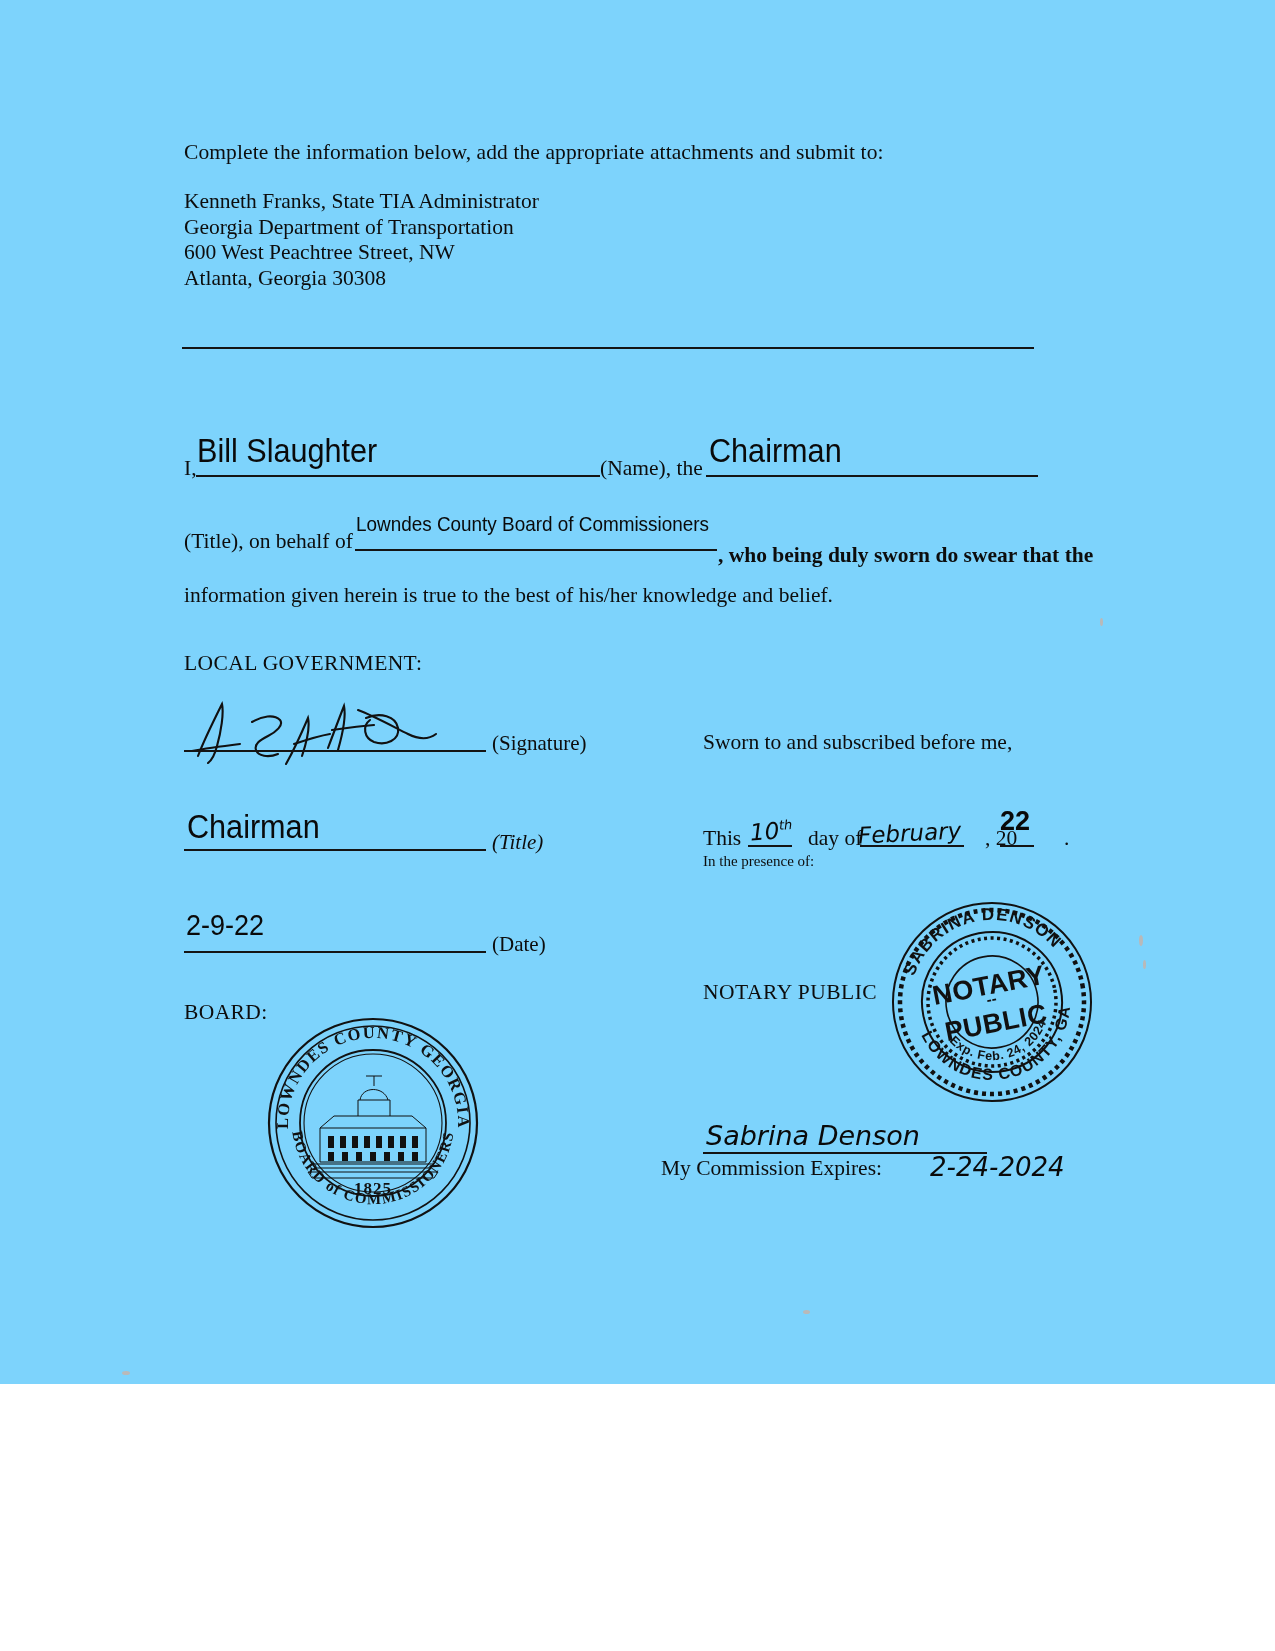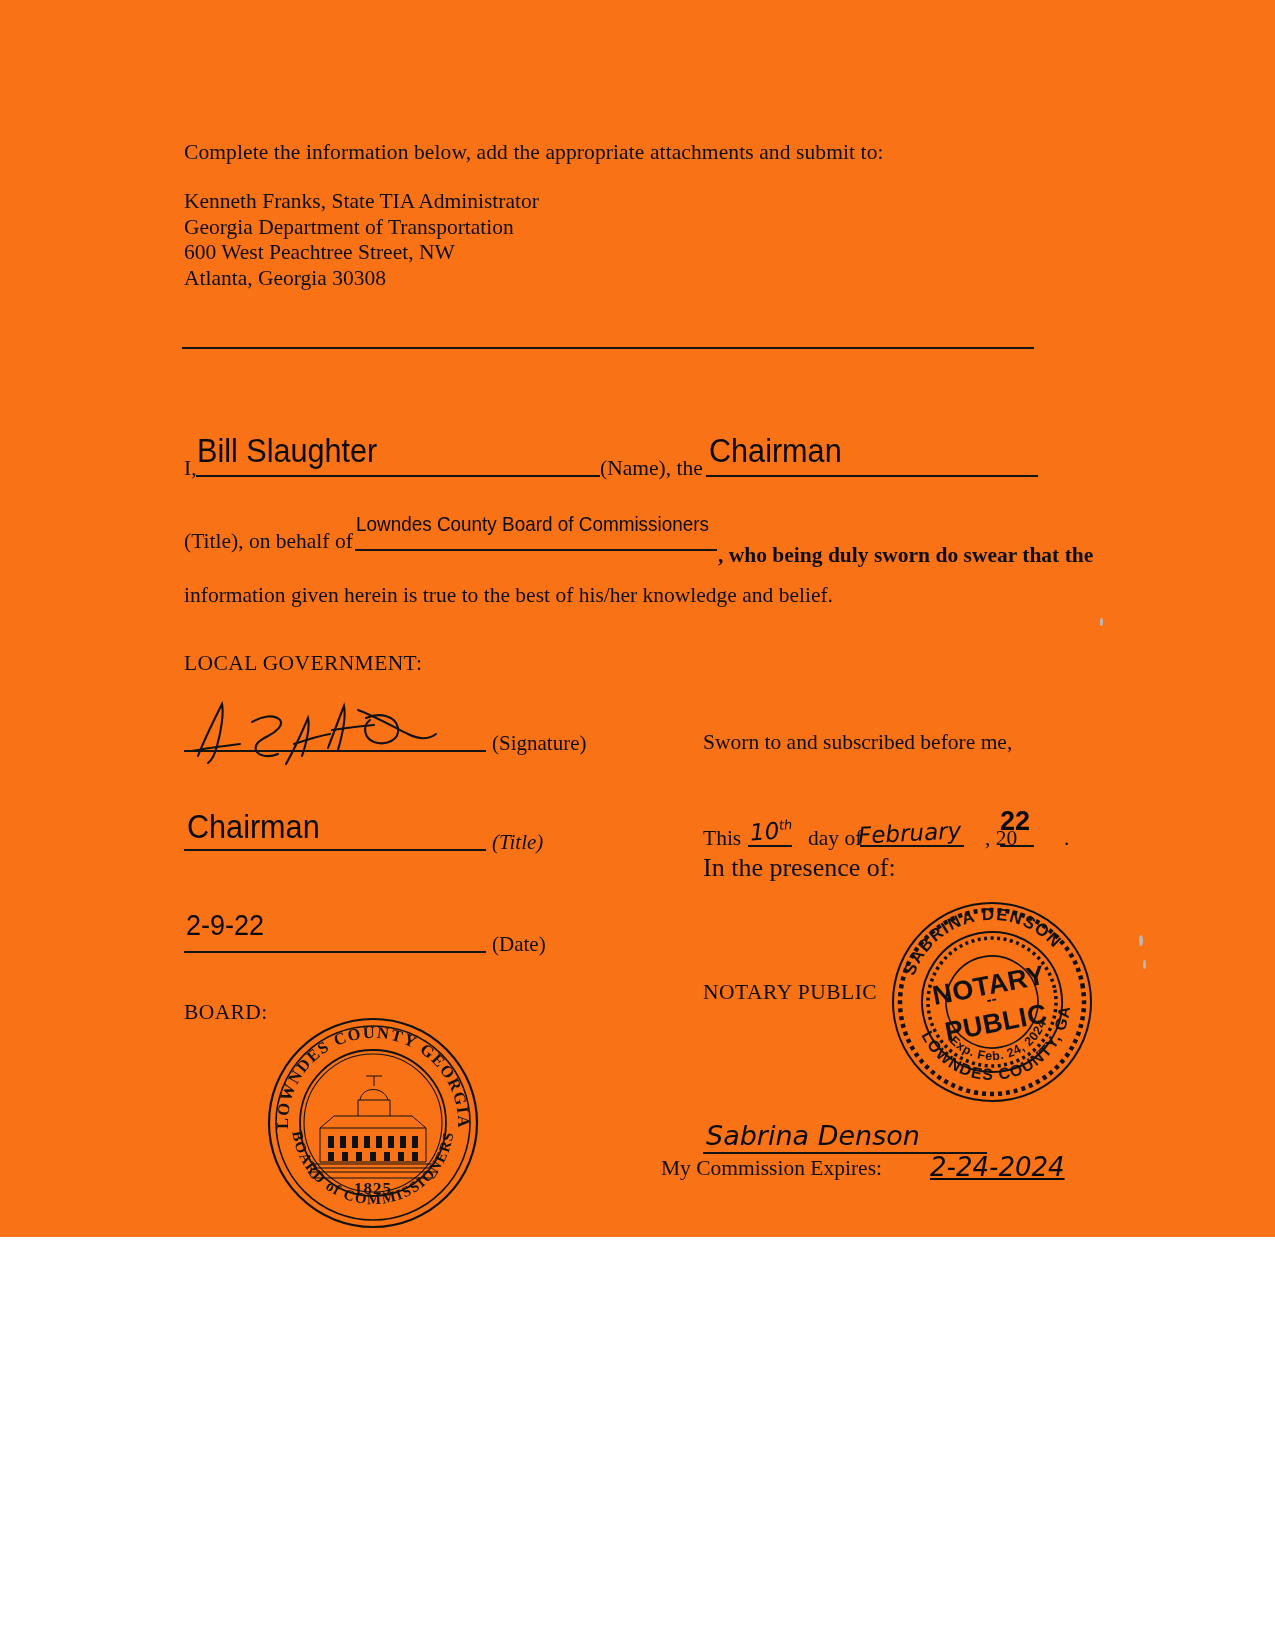--- a/index.html
+++ b/index.html
@@ -3,22 +3,22 @@
 <meta charset="utf-8">
 <style>
   html, body {
     margin: 0;
     padding: 0;
     background: #ffffff;
   }
   .page {
     position: relative;
     width: 1275px;
-    height: 1237px;
-    background: #f97316;
+    height: 1384px;
+    background: #7dd3fc;
     overflow: hidden;
     font-family: "Liberation Serif", serif;
     color: #0d0d0d;
   }
 
   
   .intro-line {
     position: absolute;
     left: 184px;
     top: 140px;
@@ -107,42 +107,42 @@
     position: absolute;
     left: 190px;
     top: 688px;
     width: 270px;
     height: 85px;
   }
 
   
   .sworn   { position: absolute; left: 703px; top: 730px; font-size: 21.5px; white-space: nowrap; }
   .thisday { position: absolute; left: 703px; top: 826px; font-size: 21.5px; white-space: nowrap; }
-  .presence{ position: absolute; left: 703px; top: 853px; font-size: 26px; white-space: nowrap; text-align: center; }
+  .presence{ position: absolute; left: 703px; top: 853px; font-size: 15px; white-space: nowrap; text-align: center; }
   .notary-public { position: absolute; left: 703px; top: 980px; font-size: 21.5px; letter-spacing: 0.5px; white-space: nowrap; }
   .commission { position: absolute; left: 661px; top: 1156px; font-size: 21.5px; white-space: nowrap; }
 
   .rule-day   { left: 748px; top: 845px; width: 44px; }
   .rule-month { left: 860px; top: 845px; width: 104px; }
   .rule-year  { left: 1000px; top: 845px; width: 34px; }
   .rule-notarysig { left: 703px; top: 1152px; width: 284px; }
 
   
   .hw {
     position: absolute;
     font-family: "DejaVu Sans", sans-serif;
     color: #0a0a0a;
     white-space: nowrap;
   }
   .hw-day { left: 750px; top: 818px; font-size: 23px; font-style: italic; transform: rotate(-4deg); }
   .hw-day sup { font-size: 13px; }
   .hw-month { left: 858px; top: 820px; font-size: 23px; font-style: italic; transform: rotate(-3deg); }
   .hw-year  { left: 1000px; top: 806px; font-size: 27px; font-weight: bold; font-family: "Liberation Sans", sans-serif; }
   .hw-notary-name { left: 706px; top: 1120px; font-size: 27px; font-style: italic; }
-  .hw-expiry { left: 930px; top: 1152px; font-size: 26px; font-style: italic; text-decoration: underline; }
+  .hw-expiry { left: 930px; top: 1152px; font-size: 26px; font-style: italic; }
 
   
   .seal-county { position: absolute; left: 262px; top: 1012px; width: 222px; height: 222px; }
   .seal-notary { position: absolute; left: 888px; top: 898px; width: 208px; height: 208px; }
 
   
   .footer {
     position: absolute;
     left: 0;
     top: 1488px;

